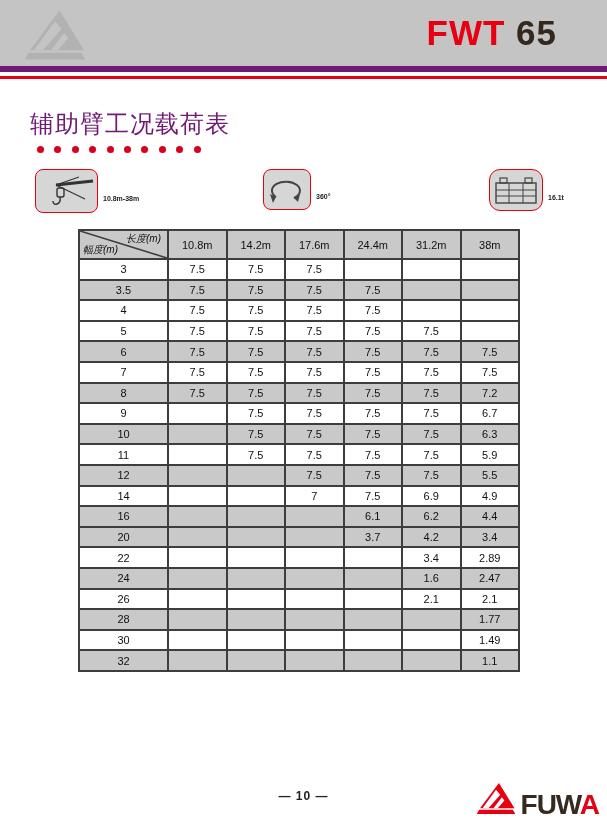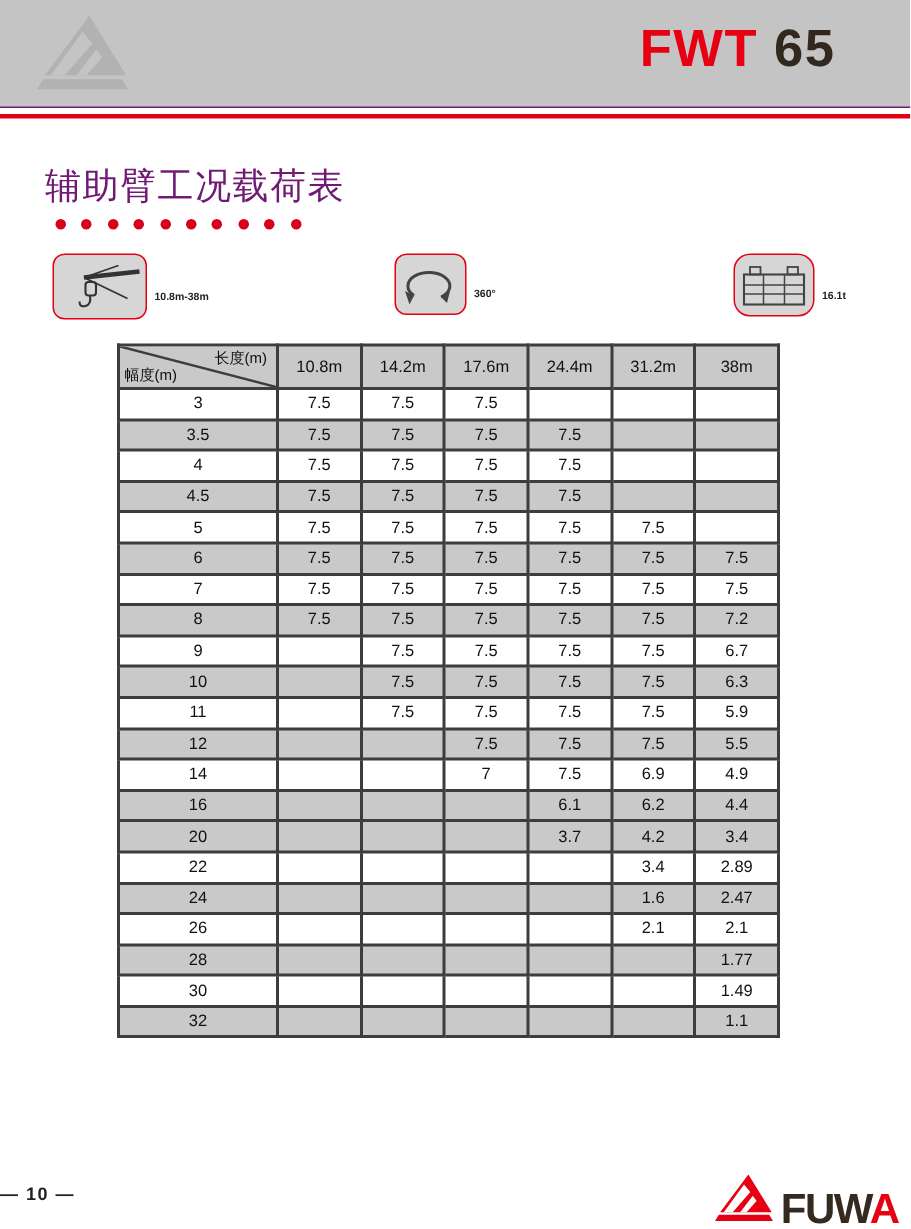--- a/index.html
+++ b/index.html
@@ -2,21 +2,21 @@
 <html><head>
 <meta charset="utf-8">
 <style>
   * { margin:0; padding:0; box-sizing:border-box; }
   html,body { background:#ffffff; }
   body { font-family:"Liberation Sans","DejaVu Sans",sans-serif; }
   .page { position:relative; width:607px; height:819px; background:#ffffff; overflow:hidden; }
 
   
   .band { position:absolute; left:0; top:0; width:607px; height:72px;
-          background:#c4c4c4; border-bottom:1px solid #701a75; }
+          background:#c4c4c4; border-bottom:6px solid #701a75; }
   .band-logo { position:absolute; left:22px; top:3px; }
   .model { position:absolute; right:50px; top:13px; font-size:35px; font-weight:bold;
            letter-spacing:1px; white-space:nowrap; }
   .model .m-red { color:#e60012; }
   .model .m-dark { color:#33281e; }
   .rule-red { position:absolute; left:0; top:76px; width:607px; height:3px; background:#e60012; }
 
   
   .sec-title { position:absolute; left:30px; top:108px; font-family:"DejaVu Serif","Liberation Serif",serif;
                font-size:24px; color:#701a75; letter-spacing:1px; }
@@ -33,27 +33,27 @@
   .li-3 { left:489px; } .li-3 .icon-box { width:54px; height:42px; border-radius:11px; }
 
   
   table.load { position:absolute; left:78px; top:229px; width:442px;
                border-collapse:collapse; table-layout:fixed; }
   table.load th, table.load td { border:2px solid #3d3d3d; text-align:center; vertical-align:middle;
                font-size:11px; color:#111; padding:0; }
   table.load thead th { background:#c9c9c9; height:29px; font-weight:normal; }
   table.load td { height:20.6px; font-weight:normal; background:#ffffff; }
   table.load tr.alt td { background:#c9c9c9; }
-  th.corner { position:relative; width:106px; }
+  th.corner { position:relative; width:89px;font-style:italic; }
   th.corner svg { position:absolute; left:0; top:0; width:100%; height:100%; }
   .corner-top { position:absolute; right:6px; top:1px; font-size:10px; }
   .corner-bottom { position:absolute; left:3px; bottom:1px; font-size:10px; }
 
   
-  .page-num { position:absolute; left:0; top:789px; width:607px; 
+  .page-num { position:absolute; left:0; top:789px; width:607px; text-align:center;
               font-size:12px; font-weight:bold; color:#222; letter-spacing:1px; }
   .brand { position:absolute; right:8px; top:780px; display:flex; align-items:flex-end; }
   .brand-word { font-size:28px; font-weight:800; letter-spacing:-1px; line-height:1;
                 margin-left:4px; margin-bottom:2px; }
   .brand-word .b-dark { color:#352a20; }
   .brand-word .b-red { color:#e60012; }
 </style>
 </head>
 <body>
 
@@ -167,29 +167,20 @@
         </tr>
         <tr>
           <td>4</td>
           <td>7.5</td>
           <td>7.5</td>
           <td>7.5</td>
           <td>7.5</td>
           <td></td>
           <td></td>
         </tr>
-        <tr class="alt">
-          <td>4.5</td>
-          <td>7.5</td>
-          <td>7.5</td>
-          <td>7.5</td>
-          <td>7.5</td>
-          <td></td>
-          <td></td>
-        </tr>
         <tr>
           <td>5</td>
           <td>7.5</td>
           <td>7.5</td>
           <td>7.5</td>
           <td>7.5</td>
           <td>7.5</td>
           <td></td>
         </tr>
         <tr class="alt">

